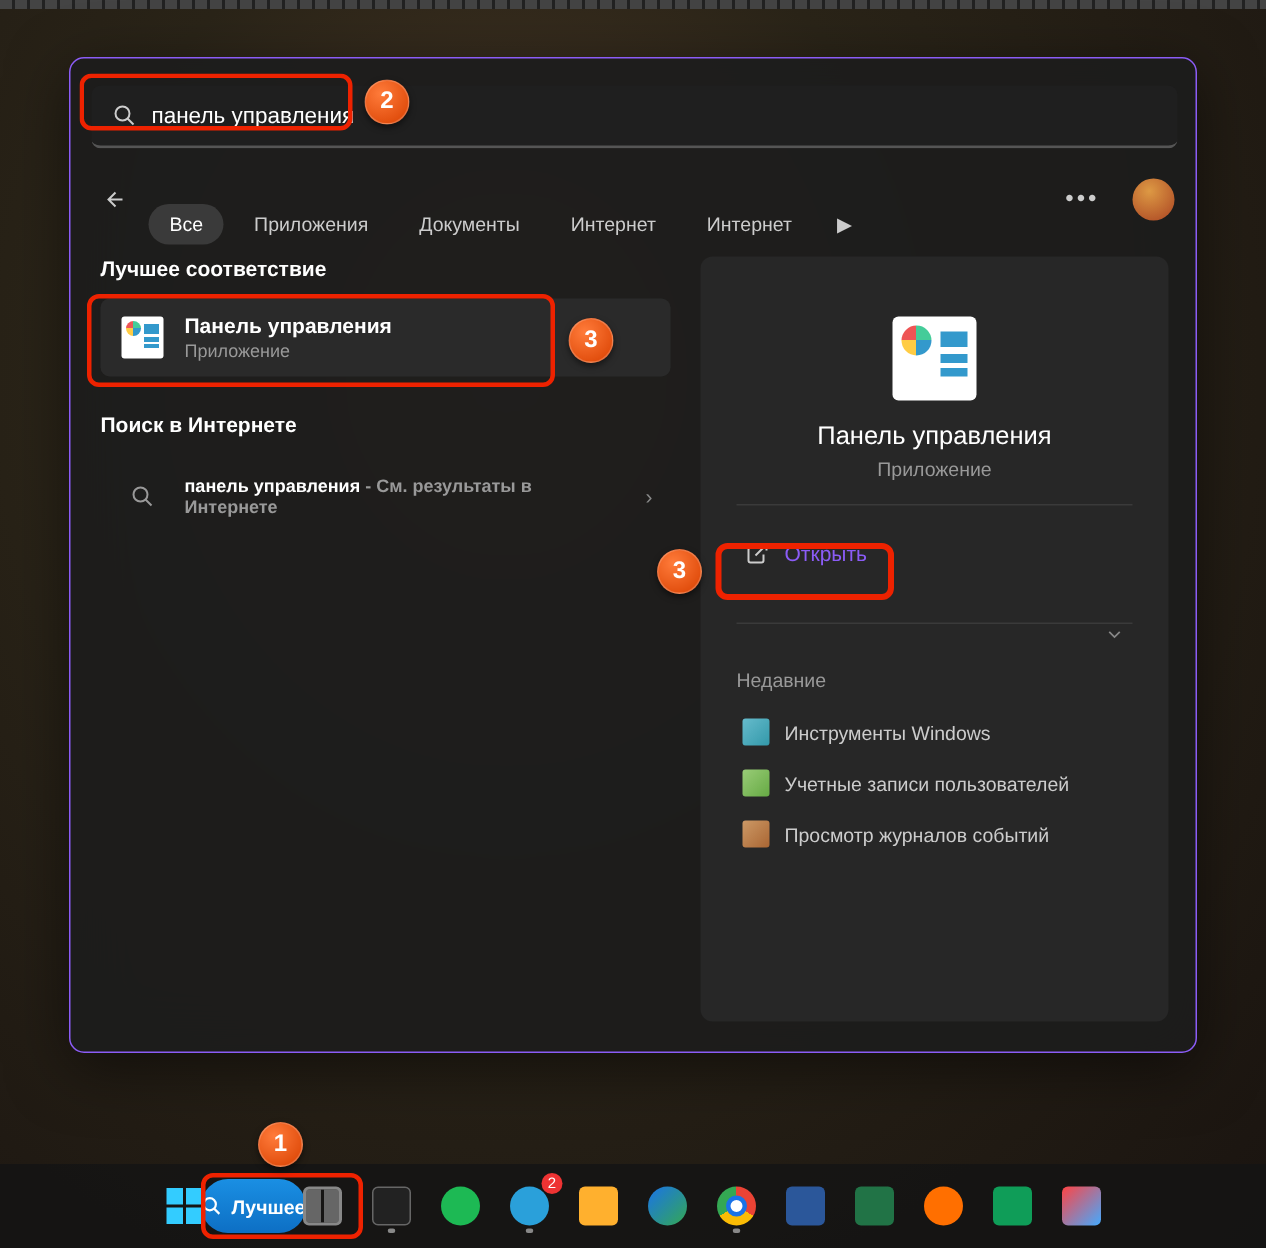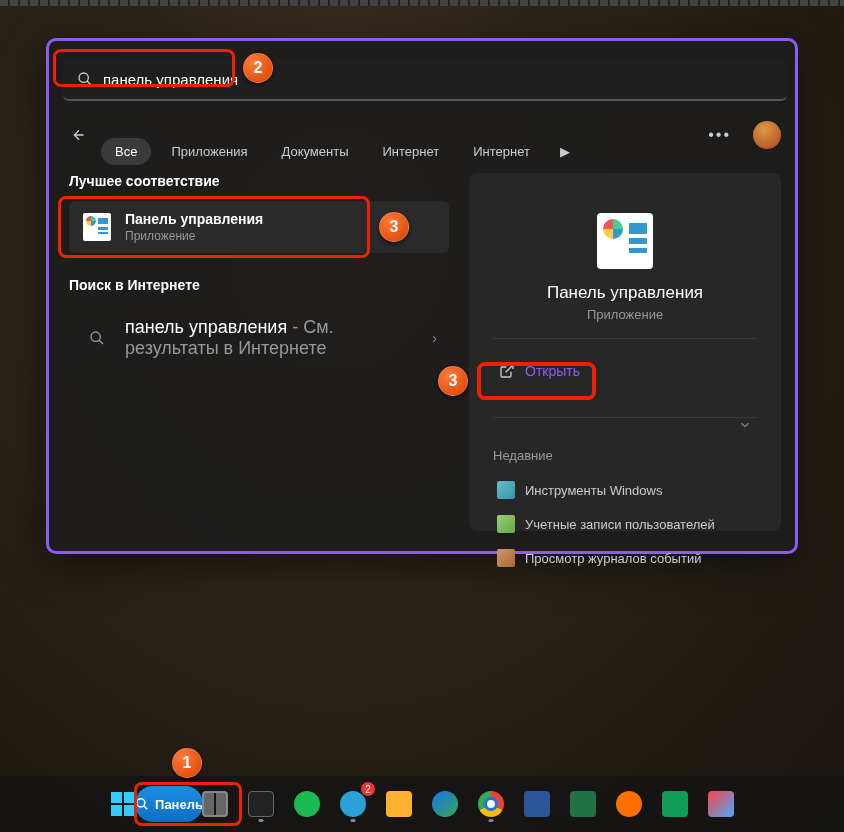--- a/index.html
+++ b/index.html
@@ -1,20 +1,20 @@
 <!DOCTYPE html>
 <html><head>
 <meta charset="utf-8">
 <style>
 * { margin: 0; padding: 0; box-sizing: border-box; font-family: 'Segoe UI', sans-serif; }
 body { width: 844px; height: 832px; background: #2a2418; overflow: hidden; position: relative; }
 .wallpaper { position: absolute; inset: 0; background: radial-gradient(ellipse at 40% 30%, #4a3826 0%, #2a2418 40%, #1a1410 100%); }
 .wallpaper::before { content:''; position:absolute; top:0; left:0; right:0; height:6px; background:repeating-linear-gradient(90deg,#444 0 8px,#222 8px 10px); }
 
-.search-panel { position: absolute; top: 38px; left: 46px; width: 752px; height: 516px; background: rgba(28,28,28,0.92); backdrop-filter: blur(20px); border-radius: 10px; border: 3px solid #8b5cf6; box-shadow: 0 10px 40px rgba(0,0,0,0.5); }
+.search-panel { position: absolute; top: 38px; left: 46px; width: 752px; height: 664px; background: rgba(28,28,28,0.92); backdrop-filter: blur(20px); border-radius: 10px; border: 1px solid #8b5cf6; box-shadow: 0 10px 40px rgba(0,0,0,0.5); }
 
 .search-box-wrap { position: absolute; top: 18px; left: 14px; width: 724px; height: 42px; }
 .search-box { width: 100%; height: 100%; background: #1f1f1f; border: none; border-bottom: 2px solid #555; border-radius: 6px; color: #fff; font-size: 15px; padding-left: 40px; outline: none; }
 .search-box-wrap .mag { position: absolute; left: 14px; top: 12px; width: 16px; height: 16px; }
 .mag svg { width: 100%; height: 100%; }
 
 .tabs-row { position: absolute; top: 74px; left: 14px; right: 14px; height: 40px; display: flex; align-items: center; gap: 6px; }
 .back-btn { width: 32px; height: 32px; display:flex; align-items:center; justify-content:center; border-radius:4px; color:#ccc; }
 .tab { padding: 6px 14px; border-radius: 16px; color: #ccc; font-size: 13px; background: transparent; border:none; cursor:pointer;margin-top:32px; }
 .tab.active { background: #3a3a3a; color: #fff; }
@@ -31,21 +31,21 @@
 .cp-icon-sm::before{content:'';position:absolute;left:3px;top:3px;width:10px;height:10px;border-radius:50%;background:conic-gradient(#4c9 0 90deg,#39c 90deg 180deg,#fc4 180deg 270deg,#e55 270deg 360deg);}
 .cp-icon-sm::after{content:'';position:absolute;right:3px;top:5px;width:10px;height:16px;background:linear-gradient(#39c 40%,transparent 40% 55%,#39c 55% 75%,transparent 75% 85%,#39c 85%);}
 .result-text { flex:1; }
 .result-title { color:#fff; font-size:14px; font-weight:600; }
 .result-sub { color:#999; font-size:12px; margin-top:2px; }
 .chev-right { color:#888; font-size:14px; }
 
 .web-section { margin-top: 24px; }
 .web-item { display:flex; align-items:center; gap:12px; padding:12px; }
 .web-icon { width:32px; height:32px; display:flex; align-items:center; justify-content:center; }
-.web-text { color:#fff; font-size:18px; flex:1; }
+.web-text { color:#fff; font-size:12px; flex:1;font-weight:bold; }
 .web-text .dim { color:#999; }
 
 .right-col { position: absolute; top: 132px; left: 420px; width: 312px; bottom: 20px; background:#272727; border-radius:8px; padding:24px 24px 20px; }
 .big-icon { width:56px; height:56px; margin:16px auto 14px; background:#fff; border-radius:4px; position:relative; }
 .big-icon::before{content:'';position:absolute;left:6px;top:6px;width:20px;height:20px;border-radius:50%;background:conic-gradient(#4c9 0 90deg,#39c 90deg 180deg,#fc4 180deg 270deg,#e55 270deg 360deg);}
 .big-icon::after{content:'';position:absolute;right:6px;top:10px;width:18px;height:30px;background:linear-gradient(#39c 35%,transparent 35% 50%,#39c 50% 70%,transparent 70% 82%,#39c 82%);}
 .detail-title { text-align:center; color:#fff; font-size:17px; font-weight:400; }
 .detail-sub { text-align:center; color:#999; font-size:13px; margin-top:4px; }
 .divider { height:1px; background:#3a3a3a; margin:16px 0; }
 .open-row { display:flex; align-items:center; gap:10px; padding:8px 6px; }
@@ -208,21 +208,21 @@
         <span></span>
         <span></span>
       </div>
     </div>
   <div class="tb-item">
     <div class="search-pill">
       <svg width="14" height="14" viewBox="0 0 24 24" fill="none" stroke="#fff" stroke-width="2.5">
           <circle cx="10" cy="10" r="7"></circle>
           <line x1="21" y1="21" x2="15" y2="15"></line>
         </svg>
-      <span>Панель</span>
+      <span>Лучшее</span>
     </div>
   </div>
   <div class="tb-item">
       <div class="tb-generic taskview"></div>
     </div>
   <div class="tb-item">
       <div class="tb-generic calc"></div>
       <div class="tb-dot"></div>
     </div>
   <div class="tb-item">

